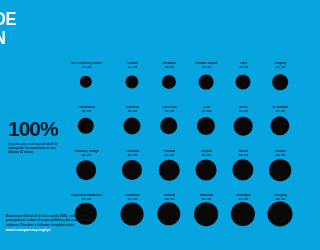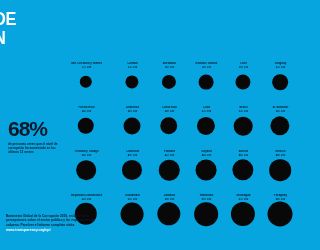--- a/index.html
+++ b/index.html
@@ -86,21 +86,21 @@
 <body>
 
 <div id="stage">
 
   <div class="title">
     <span class="l1">ÓN DE</span>
     <span class="l2">CIÓN</span>
   </div>
 
   <div class="stat-wrap">
-    <div class="stat-num">68%</div>
+    <div class="stat-num">100%</div>
     <div class="stat-sub">de personas creen que el nivel de corrupción ha aumentado en los últimos 12 meses</div>
   </div>
 
   <div id="grid">
       <div class="cell col0">
         <div class="labels">
           <span class="cname">San Cristobal y Nieves</span>
           <span class="cval">11 / 100</span>
         </div>
         <div class="dot" style="width: 12.45px; height: 12.45px; background: rgb(8, 8, 8);"></div>

